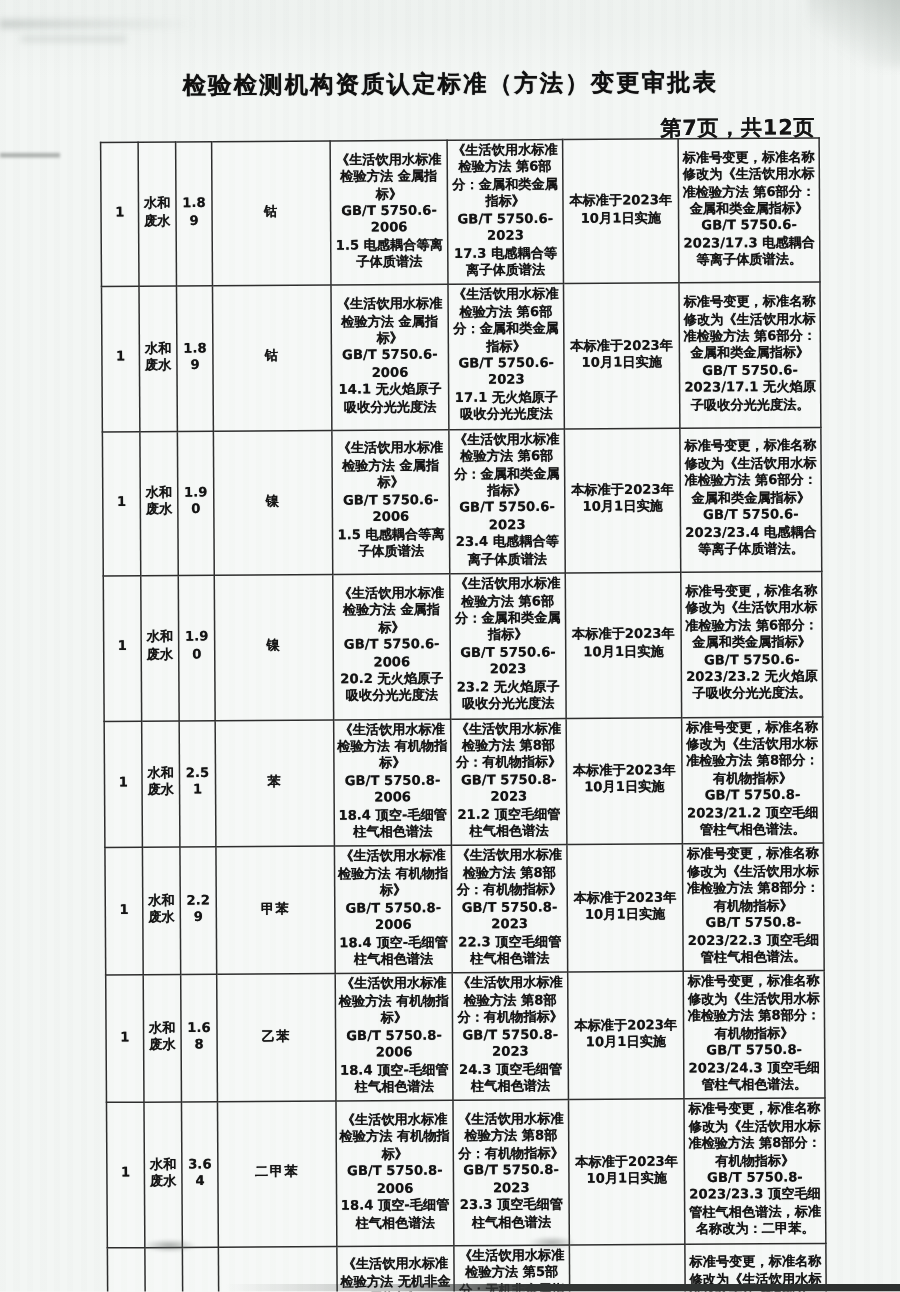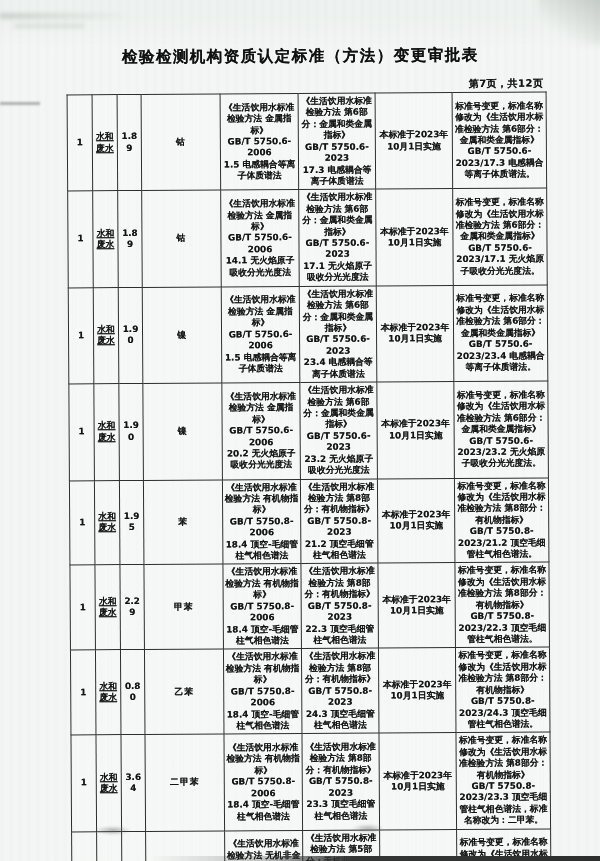--- a/index.html
+++ b/index.html
@@ -21,42 +21,42 @@
     transform-origin:50% 0;
     color:#161616;
   }
   .doc-title{
     position:absolute;top:46px;left:0;width:100%;
     text-align:center;font-size:15.5px;font-weight:bold;letter-spacing:1.5px;
     color:#101010;text-shadow:0 0 .6px rgba(10,10,10,.8);
   }
   .page-marker{
     position:absolute;top:78px;right:57px;
-    font-size:10px;font-weight:bold;letter-spacing:.5px;
+    font-size:14px;font-weight:bold;letter-spacing:.5px;
     color:#151515;text-shadow:0 0 .4px rgba(10,10,10,.7);
   }
   table.approval{
     position:absolute;left:66px;top:93px;width:479px;
     border-collapse:collapse;table-layout:fixed;
     background:rgba(255,255,255,0.25);
   }
   table.approval td{
     border:1px solid #2e2e2e;
     font-size:8.8px;font-weight:600;line-height:1.3;
     color:#141414;text-shadow:0 0 .45px rgba(15,15,15,.65);
     text-align:center;vertical-align:middle;
     padding:2px 1px;white-space:pre-line;word-break:break-word;
     overflow:hidden;
   }
   table.approval tr td{height:69px;}
   table.approval tr:first-child td{height:80px;}
   td.c-param{font-size:9.2px;letter-spacing:1px;}
   td.c-itemno{font-size:8.8px;letter-spacing:0;}
   td.c-seq{font-size:9px;}
-  td.c-cat{font-size:8.8px;padding:2px 2px;text-decoration:underline;}
+  td.c-cat{font-size:8.8px;padding:2px 2px;}
   
   .corner-smudge{
     position:absolute;right:-8px;top:-10px;width:70px;height:55px;
     background:linear-gradient(215deg,#aeb6b1 0%,rgba(174,182,177,0.45) 40%,rgba(174,182,177,0) 75%);
     filter:blur(3px);opacity:.8;pointer-events:none;
   }
   .streak-a{
     position:absolute;left:0;top:13px;width:130px;height:6px;
     background:linear-gradient(90deg,rgba(140,148,144,.35),rgba(140,148,144,0));
     filter:blur(2px);pointer-events:none;
@@ -171,21 +171,21 @@
 23.2 无火焰原子吸收分光光度法</td>
     <td class="c-date">本标准于2023年
 10月1日实施</td>
     <td class="c-change">标准号变更，标准名称修改为《生活饮用水标准检验方法 第6部分：金属和类金属指标》
 GB/T 5750.6-2023/23.2 无火焰原子吸收分光光度法。</td>
   </tr>
         <tr>
     <td class="c-seq">1</td>
     <td class="c-cat">水和
 废水</td>
-    <td class="c-itemno">1.95</td>
+    <td class="c-itemno">2.51</td>
     <td class="c-param">苯</td>
     <td class="c-old">《生活饮用水标准检验方法 有机物指标》
 GB/T 5750.8-2006
 18.4 顶空-毛细管柱气相色谱法</td>
     <td class="c-new">《生活饮用水标准检验方法 第8部分：有机物指标》
 GB/T 5750.8-2023
 21.2 顶空毛细管柱气相色谱法</td>
     <td class="c-date">本标准于2023年
 10月1日实施</td>
     <td class="c-change">标准号变更，标准名称修改为《生活饮用水标准检验方法 第8部分：有机物指标》
@@ -205,21 +205,21 @@
 22.3 顶空毛细管柱气相色谱法</td>
     <td class="c-date">本标准于2023年
 10月1日实施</td>
     <td class="c-change">标准号变更，标准名称修改为《生活饮用水标准检验方法 第8部分：有机物指标》
 GB/T 5750.8-2023/22.3 顶空毛细管柱气相色谱法。</td>
   </tr>
         <tr>
     <td class="c-seq">1</td>
     <td class="c-cat">水和
 废水</td>
-    <td class="c-itemno">0.80</td>
+    <td class="c-itemno">1.68</td>
     <td class="c-param">乙苯</td>
     <td class="c-old">《生活饮用水标准检验方法 有机物指标》
 GB/T 5750.8-2006
 18.4 顶空-毛细管柱气相色谱法</td>
     <td class="c-new">《生活饮用水标准检验方法 第8部分：有机物指标》
 GB/T 5750.8-2023
 24.3 顶空毛细管柱气相色谱法</td>
     <td class="c-date">本标准于2023年
 10月1日实施</td>
     <td class="c-change">标准号变更，标准名称修改为《生活饮用水标准检验方法 第8部分：有机物指标》

